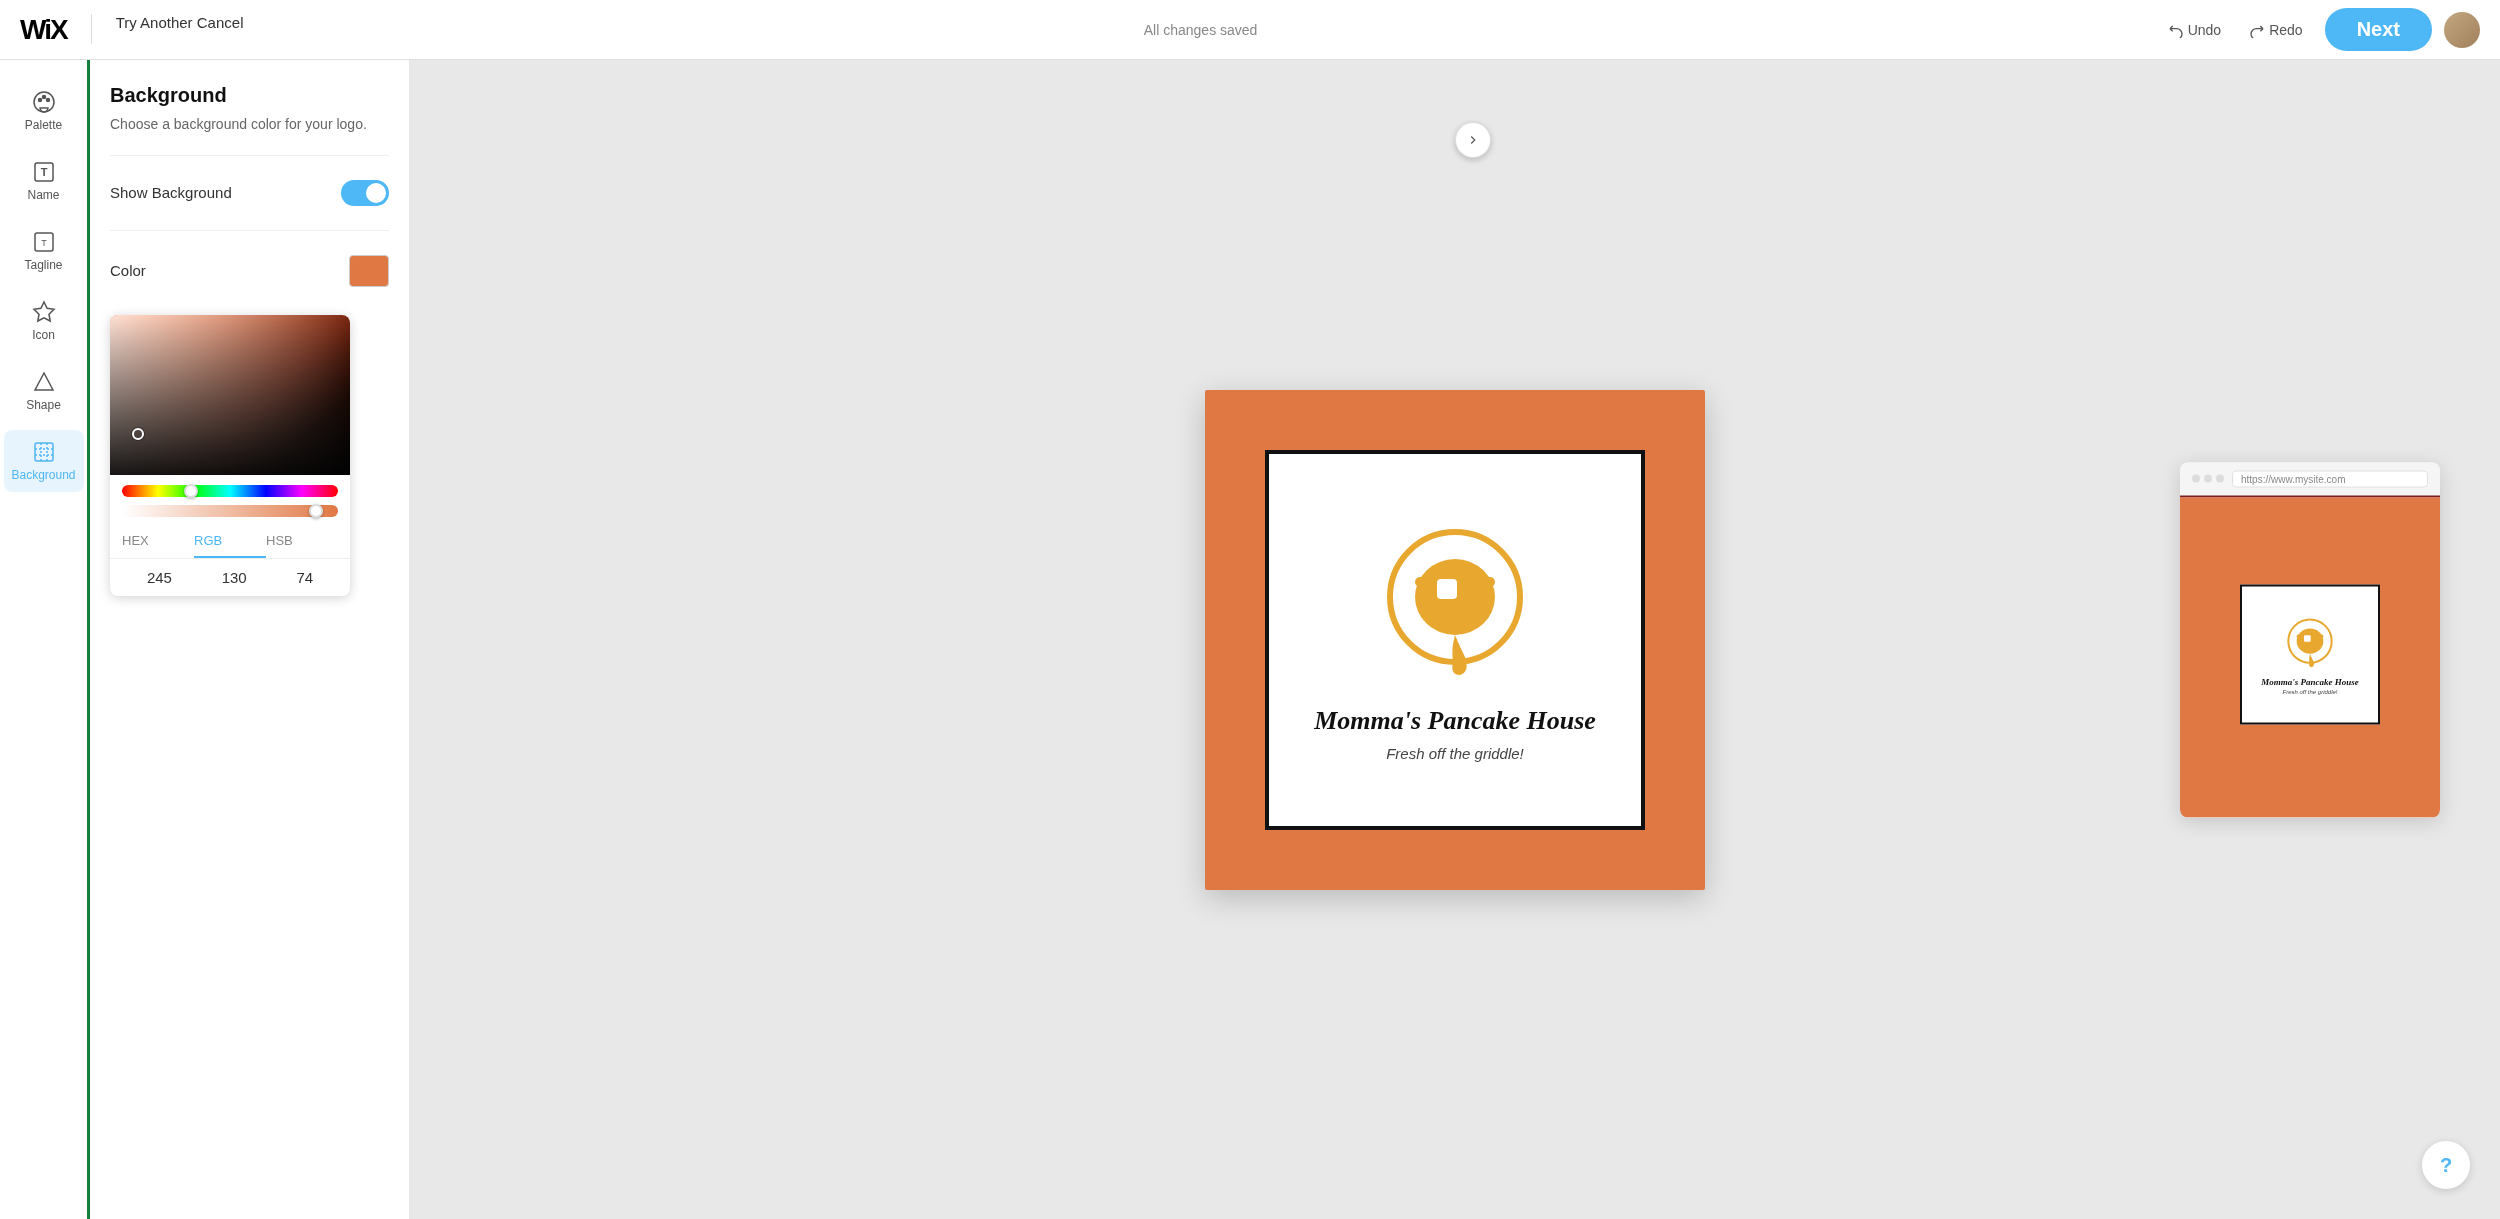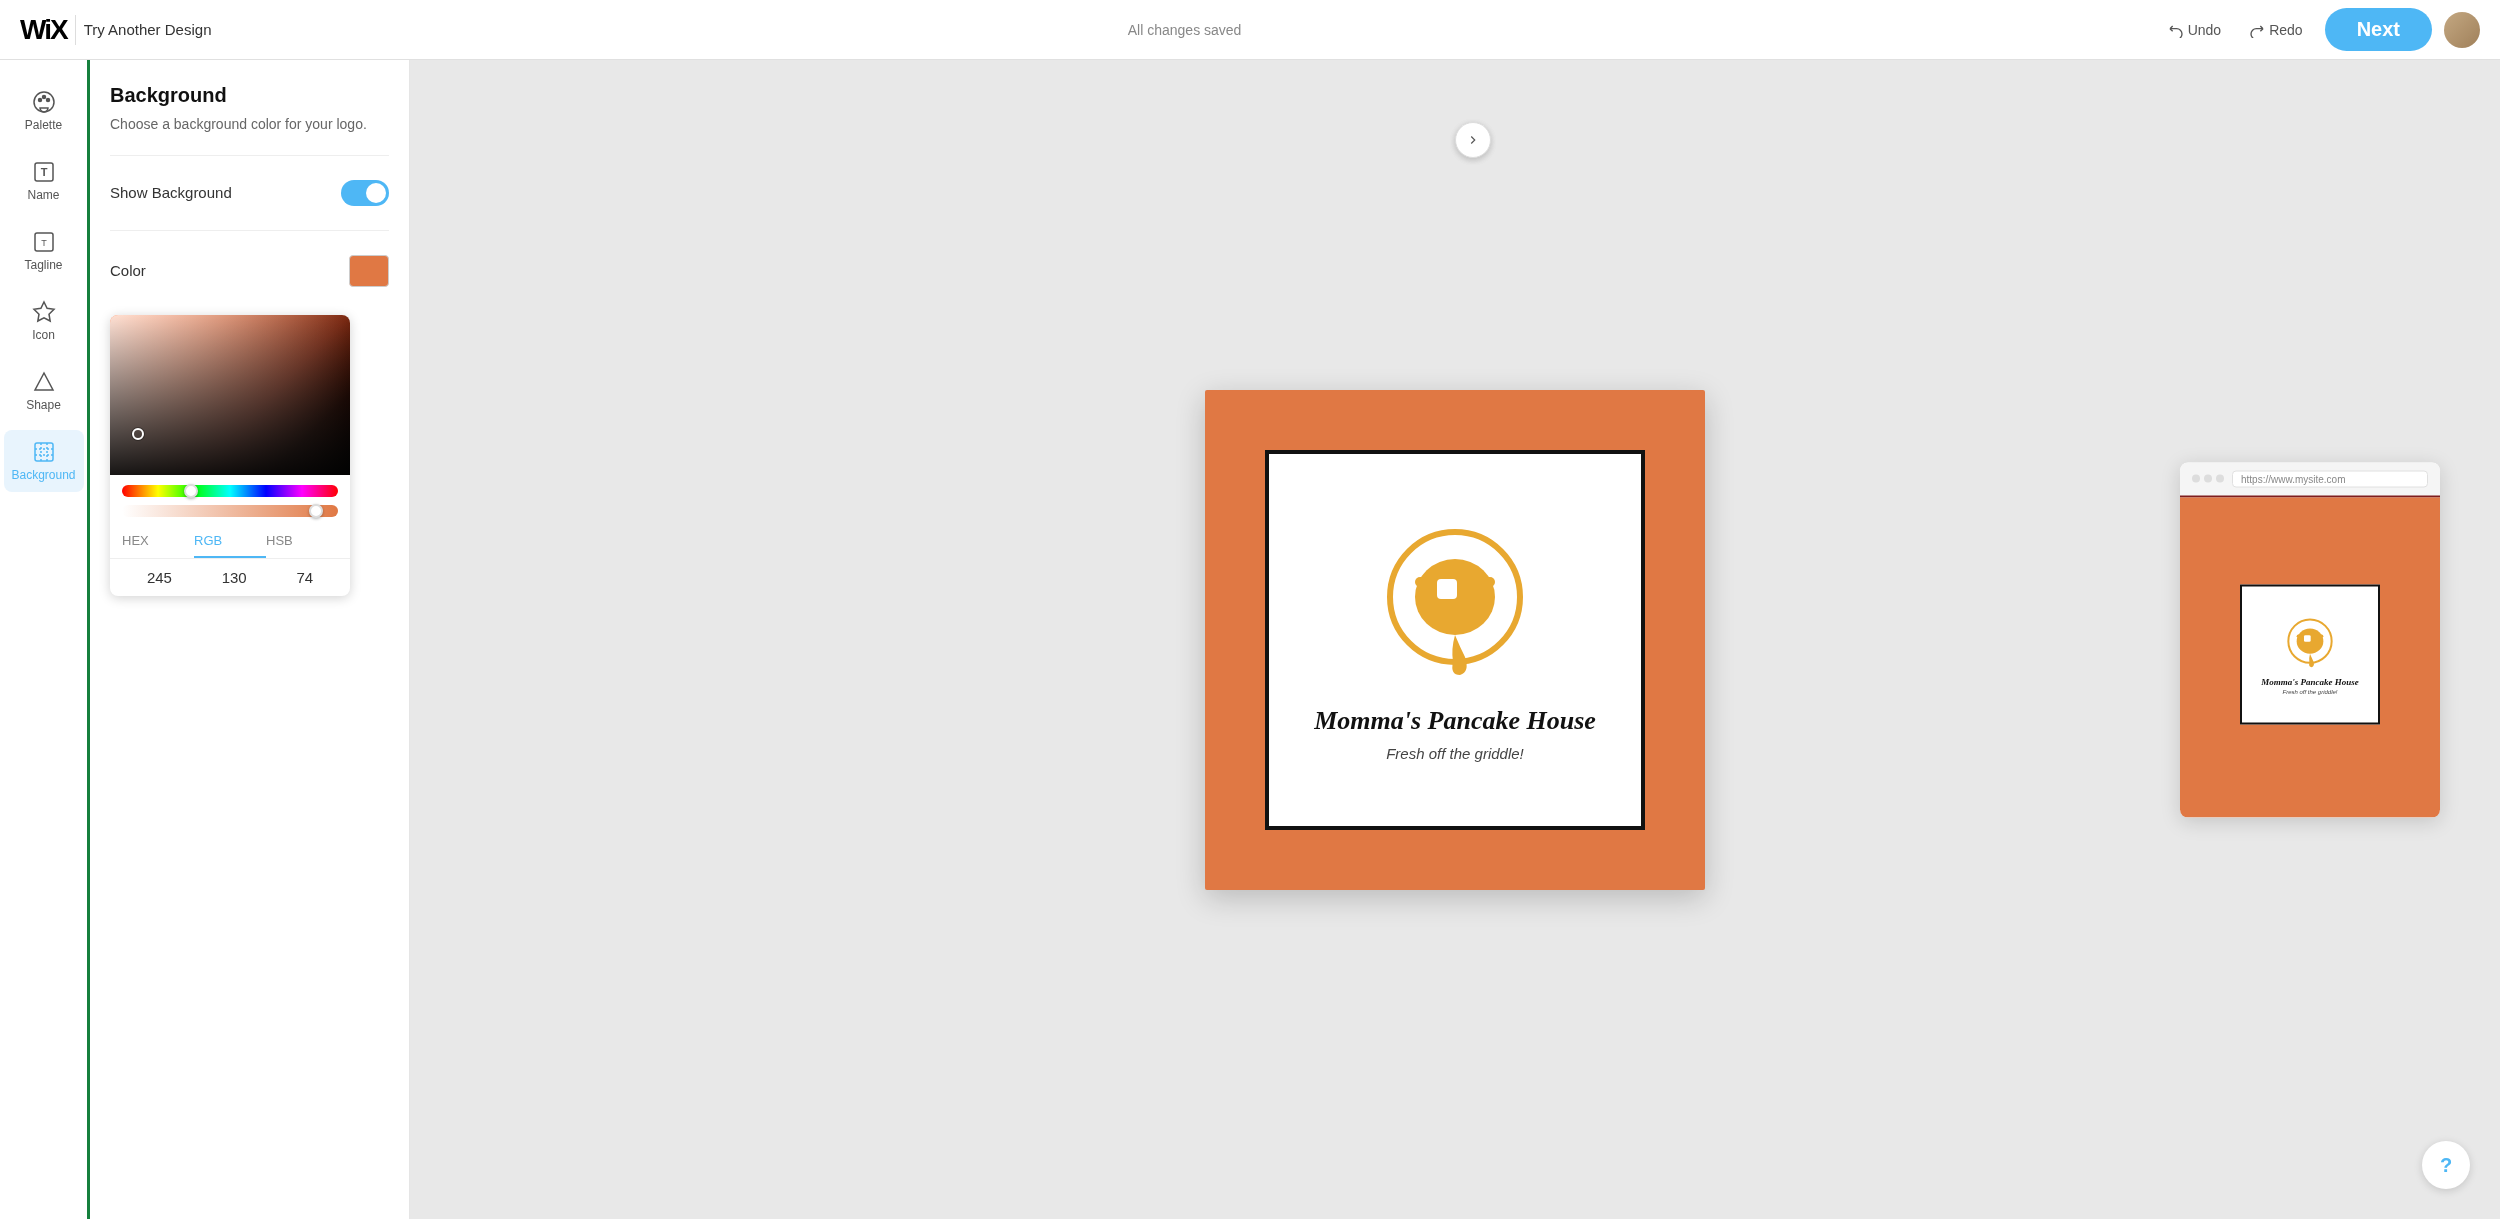--- a/index.html
+++ b/index.html
@@ -4,21 +4,21 @@
   <style>
     * { box-sizing: border-box; margin: 0; padding: 0; }
     body { font-family: -apple-system, BlinkMacSystemFont, 'Segoe UI', sans-serif; background: #f5f5f5; overflow: hidden; }
 
     
     .header {
       display: flex; align-items: center; justify-content: space-between;
       background: #fff; border-bottom: 1px solid #e0e0e0;
       height: 60px; padding: 0 20px; position: fixed; top: 0; left: 0; right: 0; z-index: 100;
     }
-    .header-left { display: flex; align-items: center; gap: 8px; }
+    .header-left { display: flex; gap: 24px; }
     .wix-logo { font-size: 28px; font-weight: 900; color: #000; letter-spacing: -2px; }
     .header-divider { width: 1px; height: 30px; background: #ddd; }
     .try-another { font-size: 15px; color: #333; }
     .header-center { font-size: 14px; color: #888; }
     .header-right { display: flex; align-items: center; gap: 12px; }
     .undo-redo { display: flex; align-items: center; gap: 8px; }
     .undo-btn, .redo-btn {
       display: flex; align-items: center; gap: 4px;
       background: none; border: none; cursor: pointer; color: #555; font-size: 14px; padding: 6px 10px; border-radius: 4px;
     }
@@ -236,21 +236,21 @@
       font-size: 20px; color: #4eb7f5; font-weight: 700; cursor: pointer;
     }
   </style>
 </head>
 <body>
 
 <header class="header">
   <div class="header-left">
     <div class="wix-logo">WiX</div>
     <div class="header-divider"></div>
-    <span class="try-another">Try Another Design</span>
+    <span class="try-another">Try Another Cancel</span>
   </div>
   <div class="header-center">All changes saved</div>
   <div class="header-right">
     <div class="undo-redo">
       <button class="undo-btn">
         <svg width="16" height="16" viewBox="0 0 24 24" fill="none" stroke="currentColor" stroke-width="2">
           <path d="M3 10h10a8 8 0 0 1 0 16H3"></path>
           <path d="M3 10l4-4M3 10l4 4"></path>
         </svg>
         <span>Undo</span>

